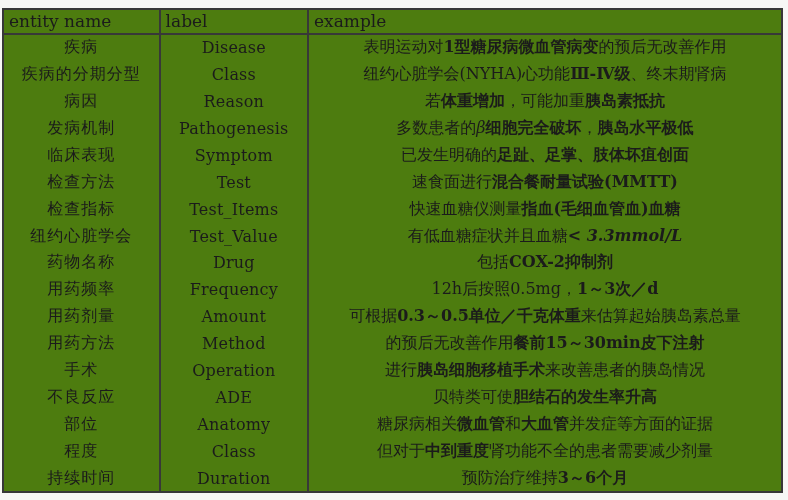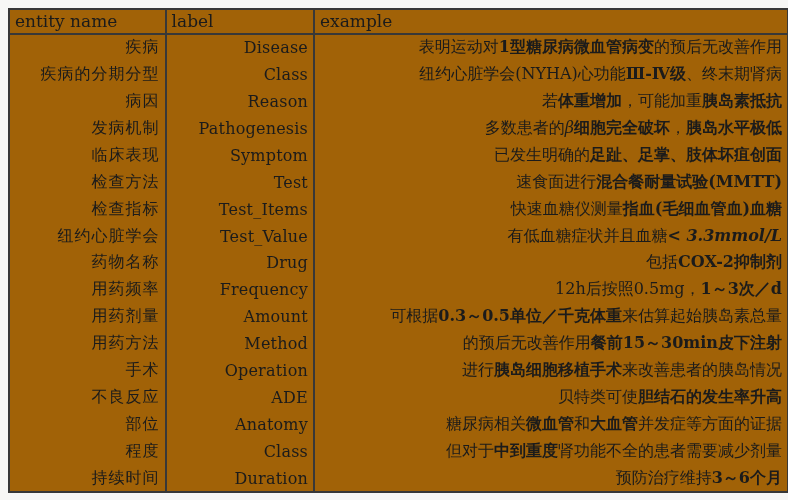--- a/index.html
+++ b/index.html
@@ -4,41 +4,41 @@
 <style>
   * { margin: 0; padding: 0; box-sizing: border-box; }
   html, body { width: 788px; height: 500px; overflow: hidden; }
   body {
     background: #f7f7f5;
     font-family: "DejaVu Serif", "Liberation Serif", serif;
     color: #1b1b1b;
   }
   table.entity-table {
     position: absolute;
-    left: 8px; top: 8px;
+    left: 2px; top: 8px;
     width: 781px; height: 485px;
     border-collapse: collapse;
     table-layout: fixed;
-    background: #a16207;
+    background: #4d7c0f;
   }
   table.entity-table, .entity-table th, .entity-table td {
     border-left: 2px solid #383838;
     border-right: 2px solid #383838;
   }
   table.entity-table { border: 2px solid #383838; }
   .entity-table thead th {
     border-bottom: 2px solid #383838;
     font-weight: normal;
     text-align: left;
     font-size: 17px;
     padding: 1px 5px 2px 5px;
     height: 21px;
   }
   .entity-table td {
-    text-align: right;
+    text-align: center;
     vertical-align: middle;
     padding: 0 5px;
     font-size: 16px;
     white-space: nowrap;
     overflow: hidden;
     height: 25px;
   }
   .col-entity  { width: 152px; }
   .col-label   { width: 144px; }
   .col-example { width: 460px; }

